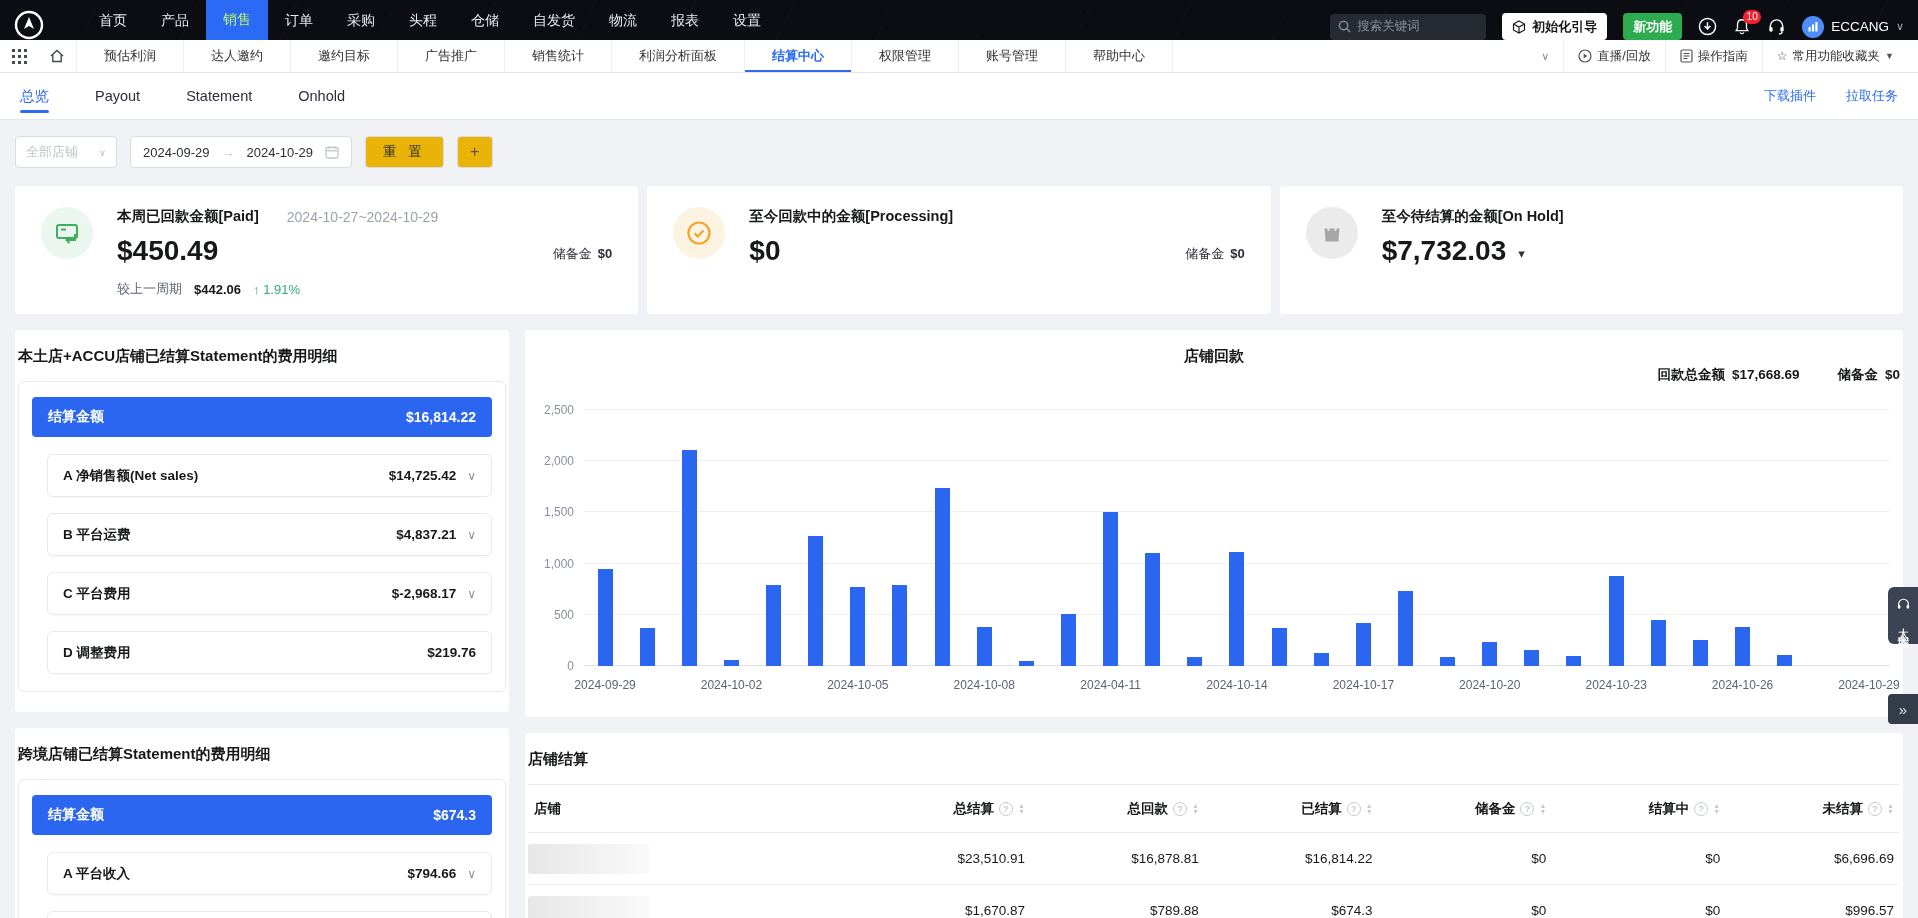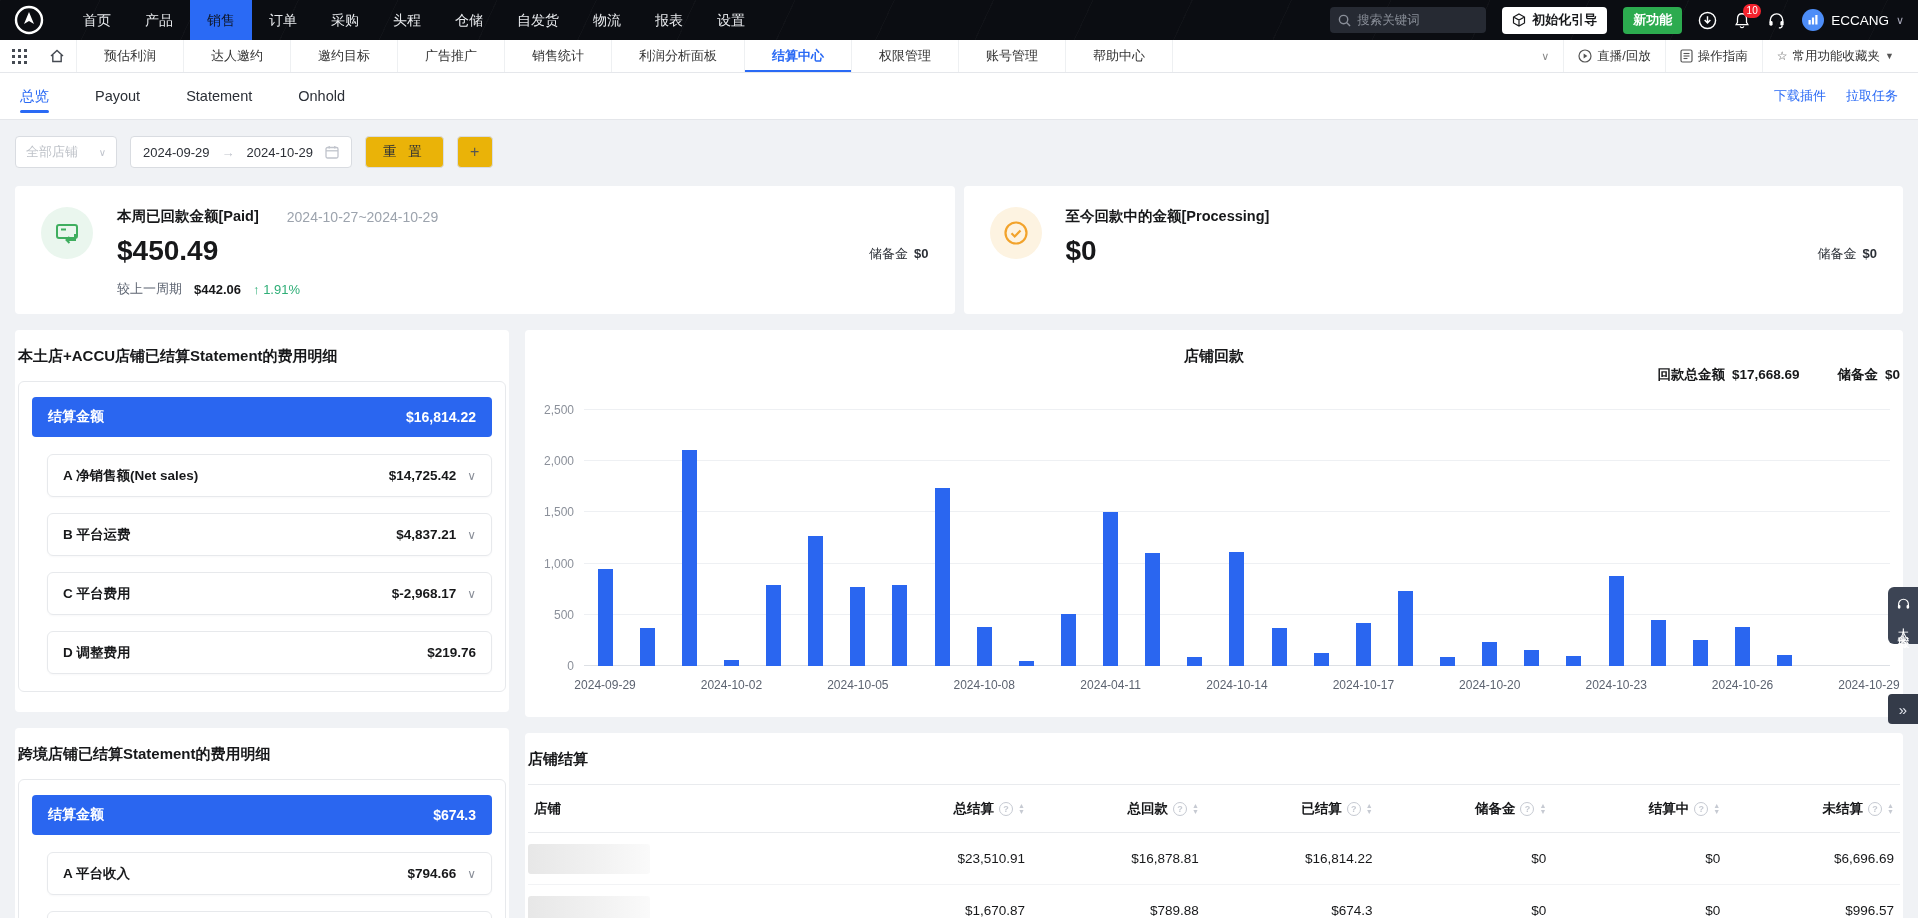--- a/index.html
+++ b/index.html
@@ -1,25 +1,25 @@
 <!DOCTYPE html>
 <html><head>
 <meta charset="utf-8">
 <style>
   * { margin:0; padding:0; box-sizing:border-box; }
   html,body { width:1918px; height:918px; overflow:hidden; }
   body { background:#f0f2f5; font-family:"Liberation Sans","DejaVu Sans",sans-serif; color:#17181a; }
 
   
-  .topbar { height:40px; background:#0b0d12; display:flex; align-items:center; padding:0 14px 0 10px;
-            background-image:repeating-linear-gradient(115deg, rgba(255,255,255,.025) 0 1px, transparent 1px 90px); }
+  .topbar { height:40px; background:#0b0d12; display:flex; align-items:flex-end; padding:0 14px 0 10px;
+            background-image:repeating-linear-gradient(115deg, rgba(255,255,255,.025) 0 1px, transparent 1px 90px);gap:16px; }
   .logo { width:30px; height:30px; margin:0 22px 0 4px; flex-shrink:0; }
   .tb-menu { display:flex; height:40px; }
   .tb-item { color:#e8eaed; font-size:14px; padding:0 17px; line-height:40px; cursor:pointer; white-space:nowrap; }
-  .tb-item.tb-active { background:#2a6af5; color:#0f172a; }
+  .tb-item.tb-active { background:#2a6af5; color:#bef264;font-family:Liberation Mono, monospace; }
   .tb-right { margin-left:auto; display:flex; align-items:center; gap:16px; }
   .search-box { width:156px; height:26px; background:#262a33; border-radius:4px; display:flex; align-items:center; padding:0 8px; gap:6px; }
   .search-box span { color:#8a8f99; font-size:12.5px; }
   .pill-white { height:27px; background:#fff; border-radius:4px; display:flex; align-items:center; gap:6px; padding:0 10px; font-size:13px; color:#17181a; font-weight:700; cursor:pointer; }
   .pill-green { height:27px; background:#2cab4f; border-radius:4px; display:flex; align-items:center; padding:0 10px; font-size:13px; color:#fff; font-weight:700; cursor:pointer; }
   .tb-ico { position:relative; display:flex; align-items:center; cursor:pointer; }
   .badge { position:absolute; top:-7px; left:10px; background:#f5222d; color:#fff; font-size:10px; line-height:14px; min-width:18px; text-align:center; border-radius:8px; padding:0 3px; }
   .user { display:flex; align-items:center; gap:7px; color:#fff; font-size:13.5px; cursor:pointer; }
   .avatar { width:22px; height:22px; border-radius:50%; background:#4d8df7; display:flex; align-items:center; justify-content:center; }
   .tb-caret { color:#aab; font-size:11px; }
@@ -35,21 +35,21 @@
   .sn-right { margin-left:auto; display:flex; align-items:center; font-size:12.5px; color:#333; }
   .sn-chev { color:#888; padding:0 14px; font-size:11px; cursor:pointer; }
   .sn-r-item { display:flex; align-items:center; gap:5px; padding:0 14px; border-left:1px solid #eef0f2; height:100%; cursor:pointer; white-space:nowrap; }
   .sn-r-item .g { color:#555; font-size:12px; }
 
   
   .tabrow { background:#fff; display:flex; align-items:center; padding:0 20px; height:47px; border-bottom:1px solid #e4e6ea; }
   .tab { font-size:14.5px; color:#2b2f36; margin-right:46px; position:relative; height:47px; display:flex; align-items:center; cursor:pointer; }
   .tab.tab-active { color:#2a6af5; }
   .tab.tab-active::after { content:''; position:absolute; left:0; right:0; bottom:7px; height:2.5px; border-radius:2px; background:#2a6af5; }
-  .tabrow-links { margin-left:auto; display:flex; gap:20px;align-items:flex-end; }
+  .tabrow-links { margin-left:auto; display:flex; gap:30px;align-items:flex-end; }
   .tabrow-links span { color:#2a6af5; font-size:13px; cursor:pointer; }
 
   
   .content { padding:14px 15px 0; }
   .filter-row { display:flex; gap:13px; margin:2px 0 18px; }
   .sel { width:102px; height:32px; background:#fff; border:1px solid #d9dce1; border-radius:4px; display:flex; align-items:center; justify-content:space-between; padding:0 10px; font-size:13px; color:#bfc3c9; cursor:pointer; }
   .sel .c { color:#c0c4cc; font-size:10px; }
   .datebox { height:32px; background:#fff; border:1px solid #d9dce1; border-radius:4px; display:flex; align-items:center; gap:12px; padding:0 12px; font-size:13px; color:#2b2f36; cursor:pointer; }
   .datebox .arr { color:#c0c4cc; }
   .btn { height:32px; background:#eab308; border:1px solid #d9dce1; border-radius:4px; font-size:13.5px; color:#2b2f36; display:flex; align-items:center; justify-content:center; cursor:pointer; }
@@ -333,20 +333,39 @@
             <span class="card-title">至今回款中的金额[Processing]</span>
           </div>
           <div class="amount-row">
             <span class="amount">$0</span>
             <span class="reserve"><span>储备金</span><b>$0</b></span>
           </div>
         </div>
       </div>
     </div>
 
+    <div class="card">
+      <div class="card-top">
+        <span class="icon-circle ic-gray">
+          <svg width="26" height="26" viewBox="0 0 26 26">
+              <path d="M5.5 8.5 H20.5 L19.3 21.5 H6.7 Z" fill="#a6a6a6"></path>
+              <path d="M9.5 11 V7.5 A3.5 3.5 0 0 1 16.5 7.5 V11" fill="none" stroke="#ebebeb" stroke-width="1.8"></path>
+            </svg>
+        </span>
+        <div class="card-body">
+          <div class="card-title-row">
+            <span class="card-title">至今待结算的金额[On Hold]</span>
+          </div>
+          <div class="amount-row" style="justify-content:flex-start;">
+            <span class="amount">$7,732.03</span>
+            <span class="dd-caret">▾</span>
+          </div>
+        </div>
+      </div>
+    </div>
   </div>
 
   <div class="main">
     <div class="left-col" id="left-col">
         <div class="panel">
           <div class="panel-title">本土店+ACCU店铺已结算Statement的费用明细</div>
           <div class="stmt-box">
             <div class="stmt-total">
               <span>结算金额</span>
               <span>$16,814.22</span>

